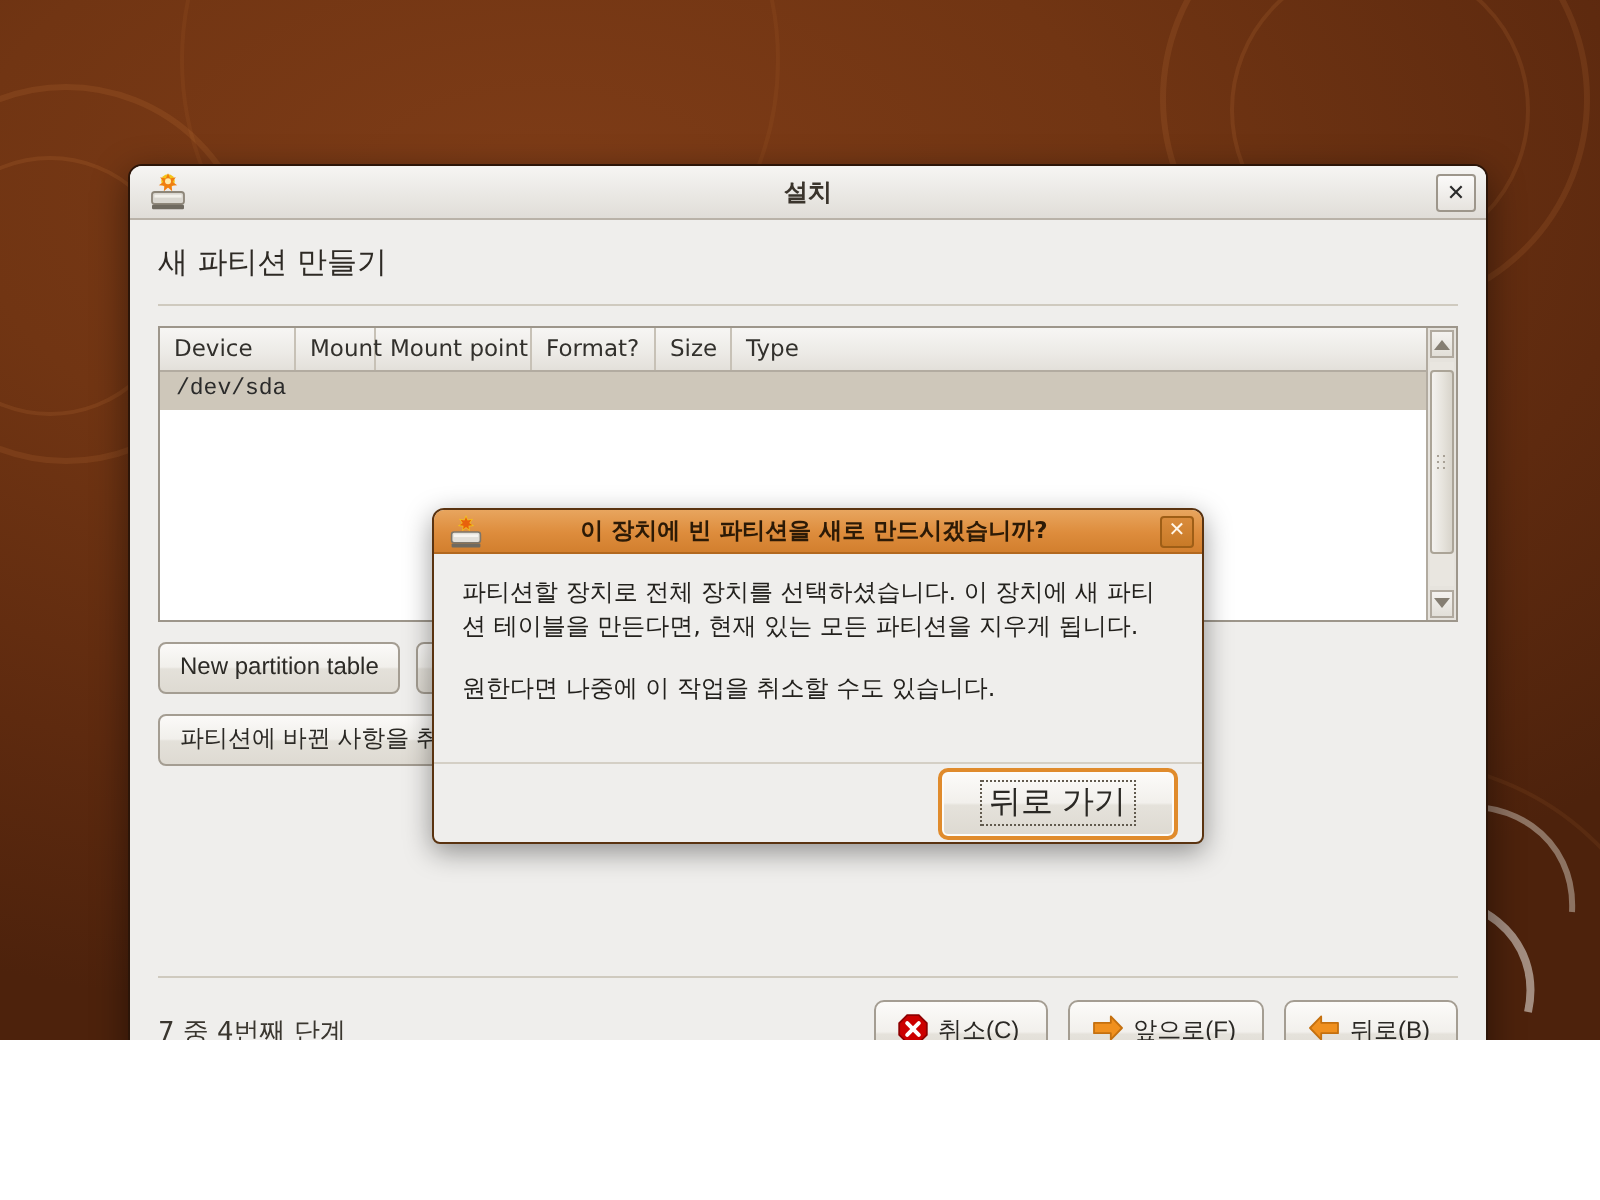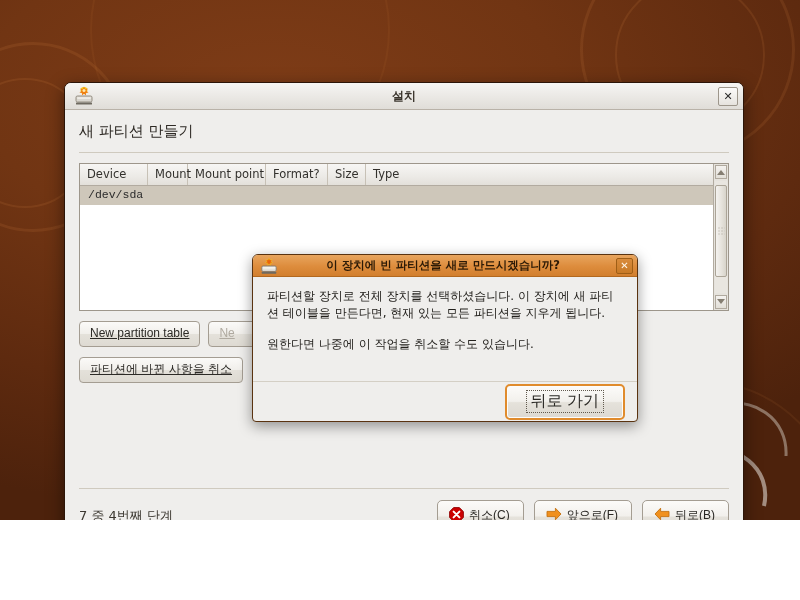--- a/index.html
+++ b/index.html
@@ -187,21 +187,20 @@
   .gbtn {
     background: linear-gradient(to bottom, #fbfaf8 0%, #f1efeb 48%, #e4e1da 52%, #dedad2 100%);
     border: 1px solid #a49d92;
     border-radius: 4px;
     font-size: 12px;
     color: #2c2a26;
     padding: 5px 10px 6px 10px;
     white-space: nowrap;
     cursor: pointer;
     line-height: 1.1;
-    text-decoration: underline;
   }
   .gbtn.disabled { color: #b0aaa0; cursor: default; }
 
   
   .nav-sep { height: 1px; background: #cfcabf; margin: 0 14px; }
   .navbar {
     flex: 0 0 54px;
     display: flex;
     align-items: center;
     padding: 0 14px;
@@ -227,21 +226,20 @@
     top: 254px;
     width: 386px;
     height: 168px;
     background: #efeeec;
     border: 1px solid #5a3310;
     border-radius: 6px 6px 4px 4px;
     box-shadow: 0 4px 14px rgba(0,0,0,0.4);
     display: flex;
     flex-direction: column;
     z-index: 20;
-    margin-left: 36px;
   }
   .dlg-titlebar {
     flex: 0 0 22px;
     background: linear-gradient(to bottom, #e8a55e 0%, #dd8c3c 55%, #d27f2e 100%);
     border-bottom: 1px solid #b2681f;
     border-radius: 5px 5px 0 0;
     display: flex;
     align-items: center;
     padding: 0 4px;
     position: relative;

